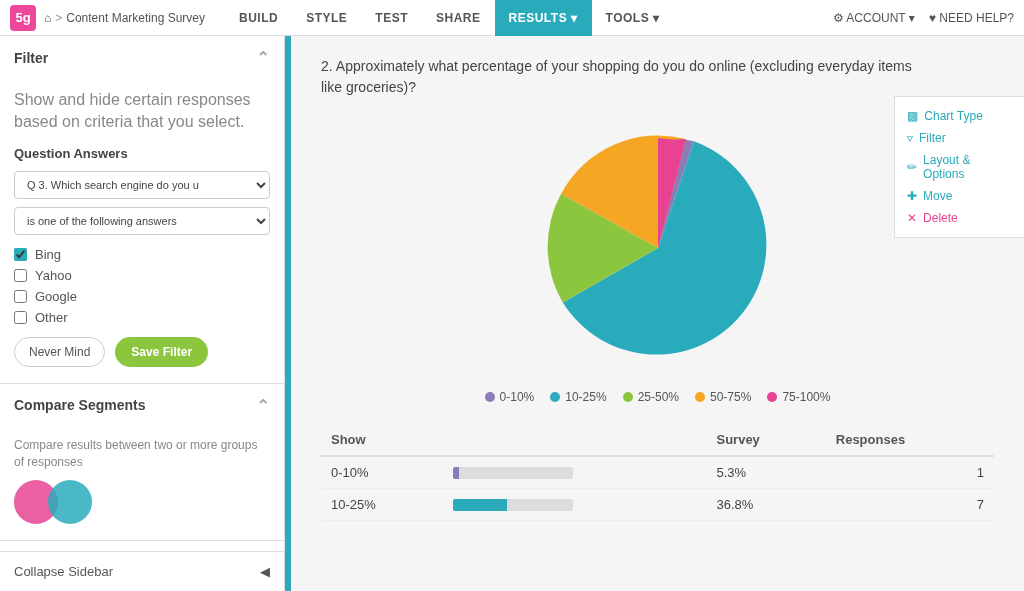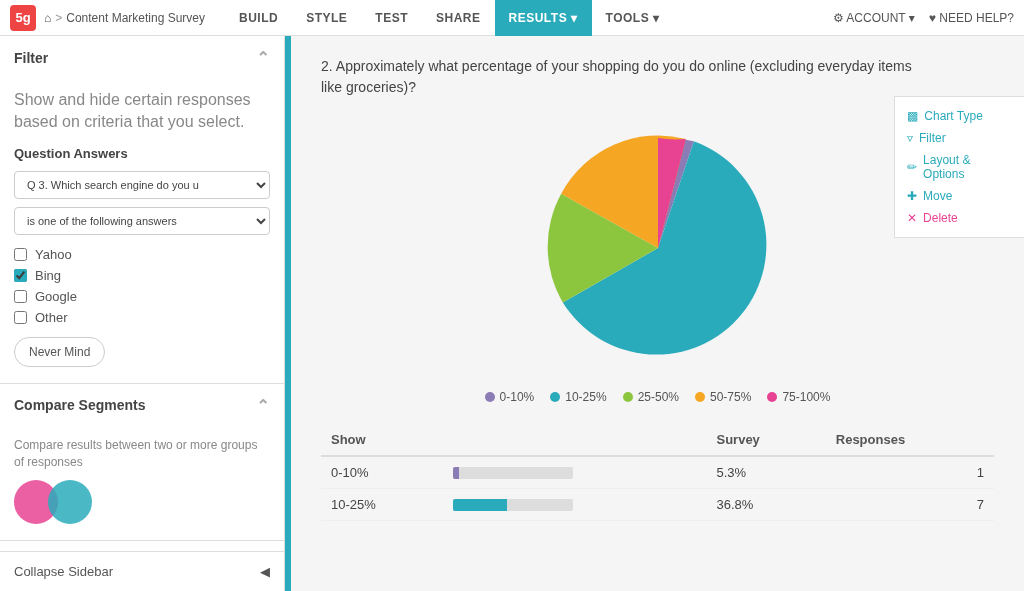--- a/index.html
+++ b/index.html
@@ -4,21 +4,21 @@
   <style>
     * { box-sizing: border-box; margin: 0; padding: 0; }
     body { font-family: Arial, sans-serif; font-size: 13px; background: #f0f0f0; overflow: hidden; }
 
     
     .top-nav {
       display: flex; align-items: center; background: #fff; border-bottom: 1px solid #ddd;
       height: 36px; padding: 0 10px;
     }
     .top-nav .logo {
-      background: #ef4444; color: #fff; font-weight: bold; font-size: 13px;
+      background: #ec4899; color: #fff; font-weight: bold; font-size: 13px;
       width: 26px; height: 26px; display: flex; align-items: center; justify-content: center;
       border-radius: 4px; margin-right: 8px;
     }
     .top-nav .breadcrumb { display: flex; align-items: center; color: #555; font-size: 12px; }
     .top-nav .breadcrumb a { color: #555; text-decoration: none; }
     .top-nav .breadcrumb span { margin: 0 4px; color: #999; }
     .top-nav .nav-links { display: flex; margin-left: 20px; gap: 0; }
     .top-nav .nav-links a {
       padding: 0 14px; height: 36px; display: flex; align-items: center;
       color: #555; text-decoration: none; font-size: 12px; font-weight: bold;
@@ -166,40 +166,41 @@
             <option>Q 3. Which search engine do you u</option>
           </select>
         </div>
         <div class="dropdown-row">
           <select>
             <option>is one of the following answers</option>
           </select>
         </div>
 
         <div class="checkbox-list">
+          <div class="checkbox-item checked">
+            <input type="checkbox" checked="" style="">
+            <label>Bing</label>
+          </div>
           <div class="checkbox-item">
             <input type="checkbox" style="">
             <label>Yahoo</label>
-          </div>
-          <div class="checkbox-item checked">
-            <input type="checkbox" checked="" style="">
-            <label>Bing</label>
           </div>
           <div class="checkbox-item">
             <input type="checkbox" style="">
             <label>Google</label>
           </div>
           <div class="checkbox-item">
             <input type="checkbox" style="">
             <label>Other</label>
           </div>
         </div>
 
         <div class="btn-row">
           <button class="btn-never-mind">Never Mind</button>
+          <button class="btn-save-filter">Save Filter</button>
         </div>
       </div>
     </div>
 
     <div class="panel compare-panel">
       <div class="panel-header">
         <span>Compare Segments</span>
         <span class="toggle">⌃</span>
       </div>
       <div class="panel-body">

